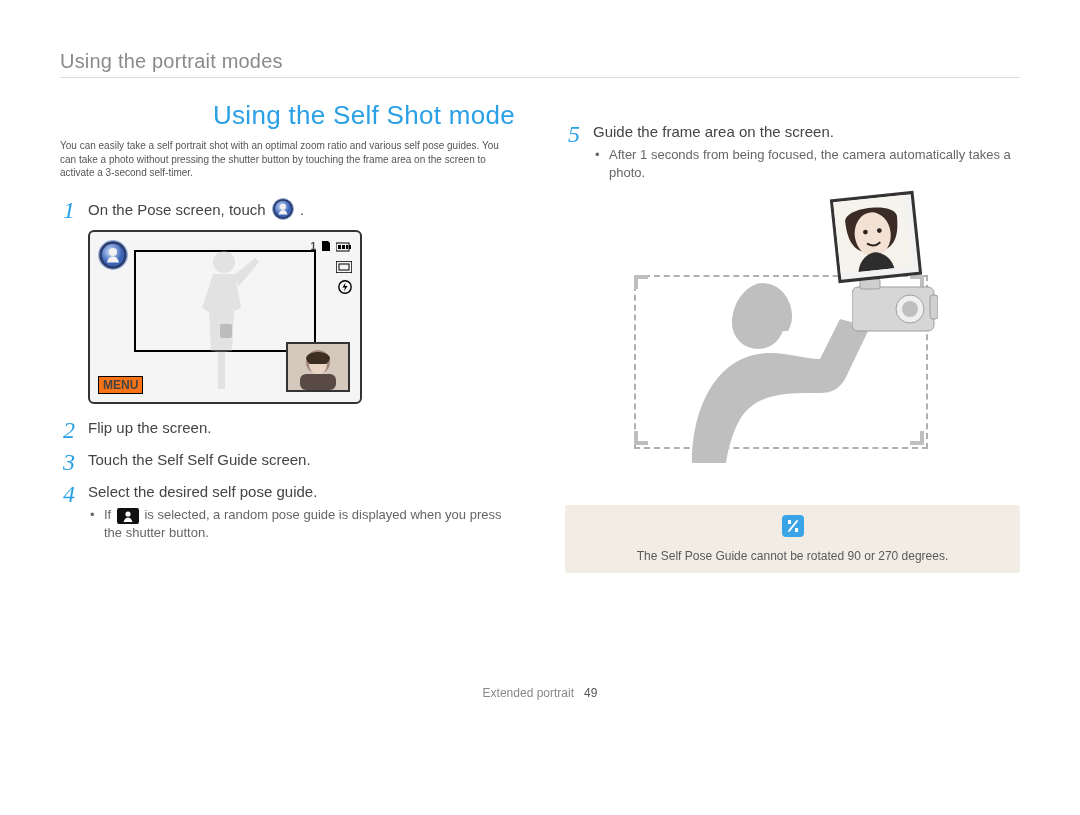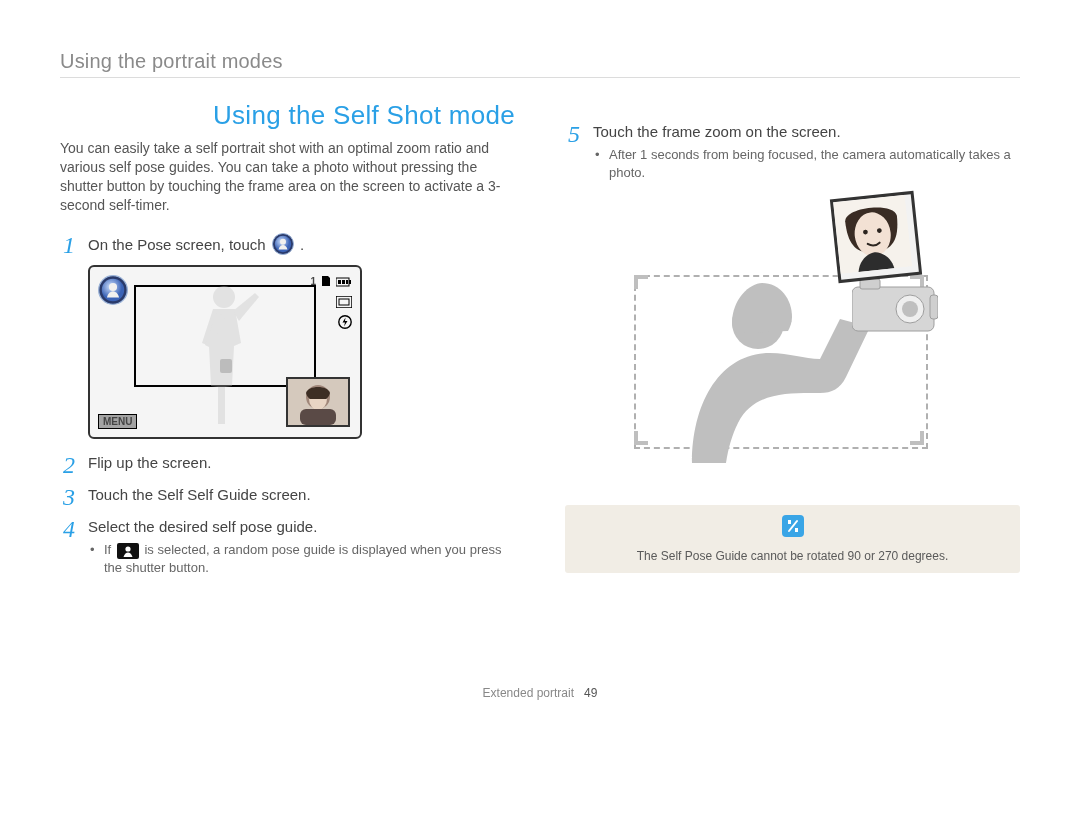--- a/index.html
+++ b/index.html
@@ -9,33 +9,33 @@
     --bg:#ffffff;
     --note-bg:#f1ede5;
   }
   html,body{margin:0;padding:0;background:var(--bg);color:#444;font-family:"Helvetica Neue",Arial,sans-serif;font-size:15px;}
   .page{width:1080px;height:726px;box-sizing:border-box;padding:50px 60px 20px 60px;position:relative;}
   .section-header{color:#8a8a8a;font-size:20px;font-weight:300;letter-spacing:.2px;margin-bottom:4px;}
   .divider{border:none;border-top:1px solid #dcdcdc;margin:4px 0 22px 0;}
   .cols{display:flex;gap:50px;}
   .col{flex:1;}
   .title{color:var(--blue);font-size:26px;font-weight:400;margin:0 0 8px 0;letter-spacing:.3px;text-align:right;}
-  .intro{font-size:14px;line-height:1.35em;color:#555;margin-bottom:18px;}
+  .intro{font-size:10px;line-height:1.35em;color:#555;margin-bottom:18px;}
   .step{display:flex;align-items:flex-start;gap:10px;margin:8px 0;}
   .step-num{color:var(--blue);font-size:24px;font-style:italic;font-family:Georgia,serif;line-height:1;width:18px;text-align:center;}
   .step-body{flex:1;font-size:15px;line-height:1.35em;color:#444;}
   .sub{list-style:none;padding-left:2px;margin:4px 0 0 0;}
   .sub li{position:relative;padding-left:14px;font-size:13px;line-height:1.35em;color:#666;}
   .sub li:before{content:"•";position:absolute;left:0;top:0;color:#666;}
   .icon-inline{display:inline-flex;vertical-align:-5px;margin:0 2px;}
   
   .lcd{border:2px solid #333;border-radius:6px;width:270px;height:170px;position:relative;background:#f5f5f5;margin:6px 0 14px 28px;overflow:hidden;}
   .lcd-frame{position:absolute;left:44px;top:18px;right:44px;bottom:50px;border:2px solid #000;}
   .mode-badge{position:absolute;left:8px;top:8px;}
-  .menu-btn{position:absolute;left:8px;bottom:8px;font-size:10px;font-weight:bold;border:1px solid #000;background:#a3a3a3;padding:1px 4px;}
+  .menu-btn{position:absolute;left:8px;bottom:8px;font-size:12px;font-weight:bold;border:1px solid #000;background:#f97316;padding:1px 4px;}
   .silhouette{position:absolute;left:50%;top:14px;transform:translateX(-50%);opacity:.35;}
   .pip{position:absolute;right:10px;bottom:10px;width:60px;height:46px;border:2px solid #333;background:linear-gradient(180deg,#c9c9c9,#bfb3a8);overflow:hidden;}
   .status-icons{position:absolute;right:8px;top:6px;display:flex;flex-direction:column;gap:4px;align-items:flex-end;}
   .row-icons{display:flex;gap:4px;align-items:center;}
   
   .illustration{width:330px;height:260px;position:relative;margin:14px auto 24px auto;}
   .dashed{position:absolute;border:2px dashed #b0b0b0;}
   .note{background:var(--note-bg);display:flex;align-items:center;gap:12px;padding:10px 14px;border-radius:3px;margin-top:50px;flex-direction:column;}
   .note-icon{width:22px;height:22px;border-radius:4px;background:#3aa5e6;display:flex;align-items:center;justify-content:center;color:#fff;font-weight:bold;font-size:14px;}
   .note-text{font-size:12px;color:#5a5a5a;}
@@ -162,21 +162,21 @@
             </li>
           </ul>
         </div>
       </div>
     </div>
 
     <div class="col">
       <div class="step" style="margin-top:22px">
         <div class="step-num">5</div>
         <div class="step-body">
-          <span>Touch the frame zoom on the screen.</span>
+          <span>Guide the frame area on the screen.</span>
           <ul class="sub">
             <li>After 1 seconds from being focused, the camera automatically takes a photo.</li>
           </ul>
         </div>
       </div>
 
       <div class="illustration">
 
         <div class="dashed" style="left:6px;top:80px;width:290px;height:170px">
           <svg width="290" height="170" style="position:absolute;left:-2px;top:-2px">

